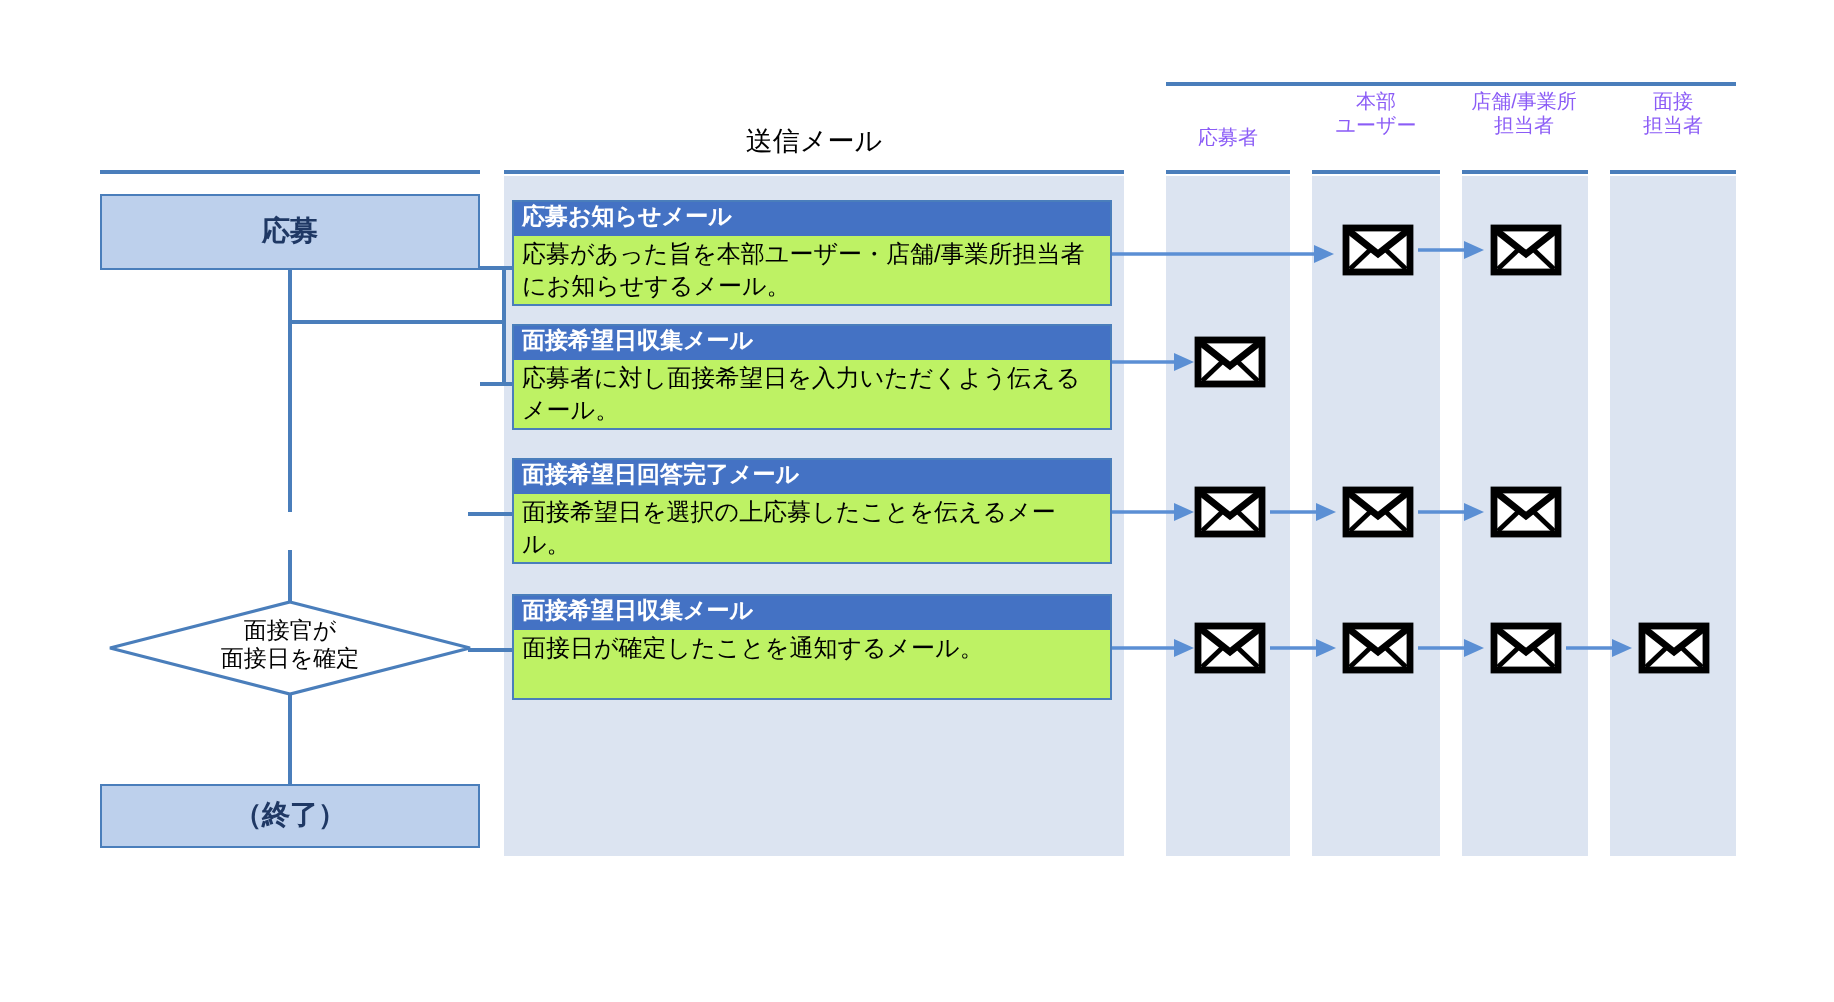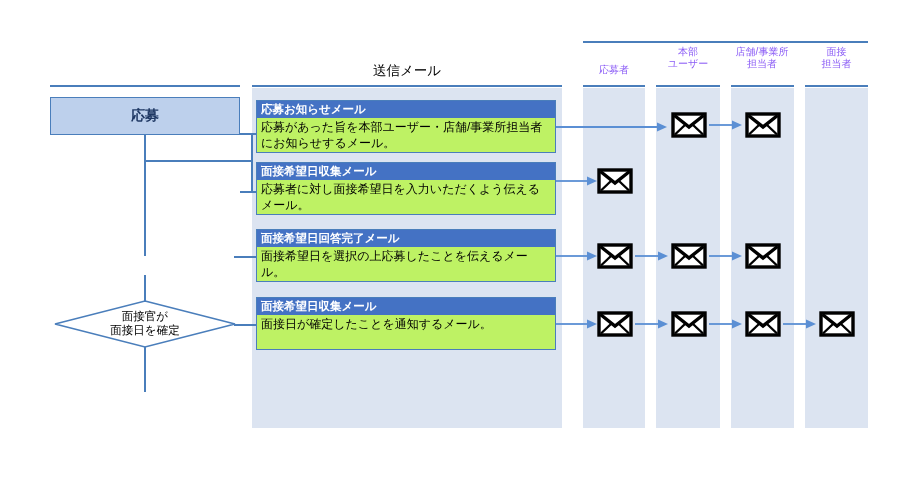--- a/index.html
+++ b/index.html
@@ -143,20 +143,23 @@
   <div class="diamond-wrap" style="left:54px;top:300px;width:182px;height:48px;">
     <svg width="182" height="48" viewBox="0 0 182 48">
       <polygon points="91,1 181,24 91,47 1,24" fill="#ffffff" stroke="#4A7EBB" stroke-width="1.6"></polygon>
     </svg>
     <div class="diamond-text">面接官が
 面接日を確定</div>
   </div>
 
   <div class="vline" style="left:144px;top:347px;height:45px;"></div>
 
+  <div class="flow-box" style="left:50px;top:392px;width:190px;height:32px;">
+    <span>（終了）</span>
+  </div>
 
   <div class="vline" style="left:251px;top:133px;height:28px;"></div>
   <div class="hline" style="left:240px;top:133px;width:16px;"></div>
 
   <div class="vline" style="left:251px;top:160px;height:32px;"></div>
   <div class="hline" style="left:240px;top:191px;width:16px;"></div>
 
   <div class="hline" style="left:234px;top:256px;width:24px;"></div>
 
   <div class="hline" style="left:234px;top:324px;width:24px;"></div>

